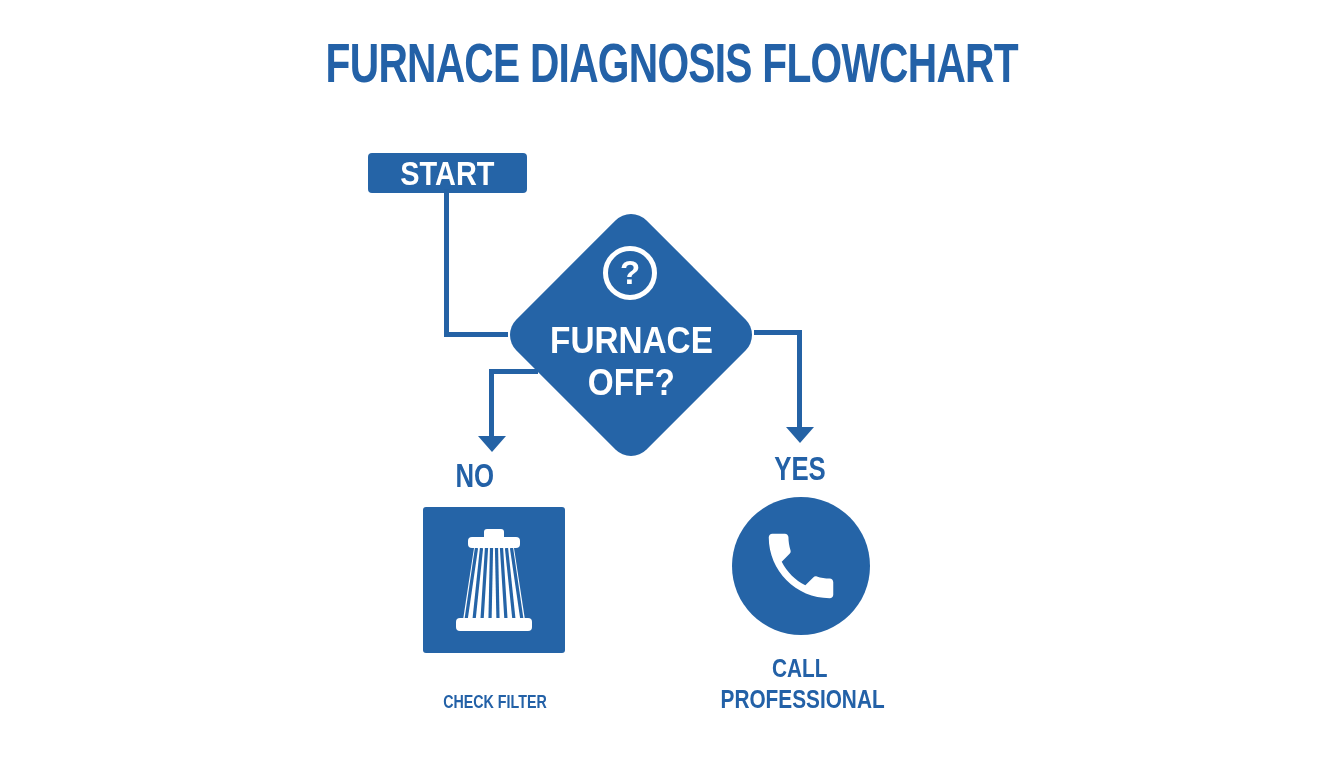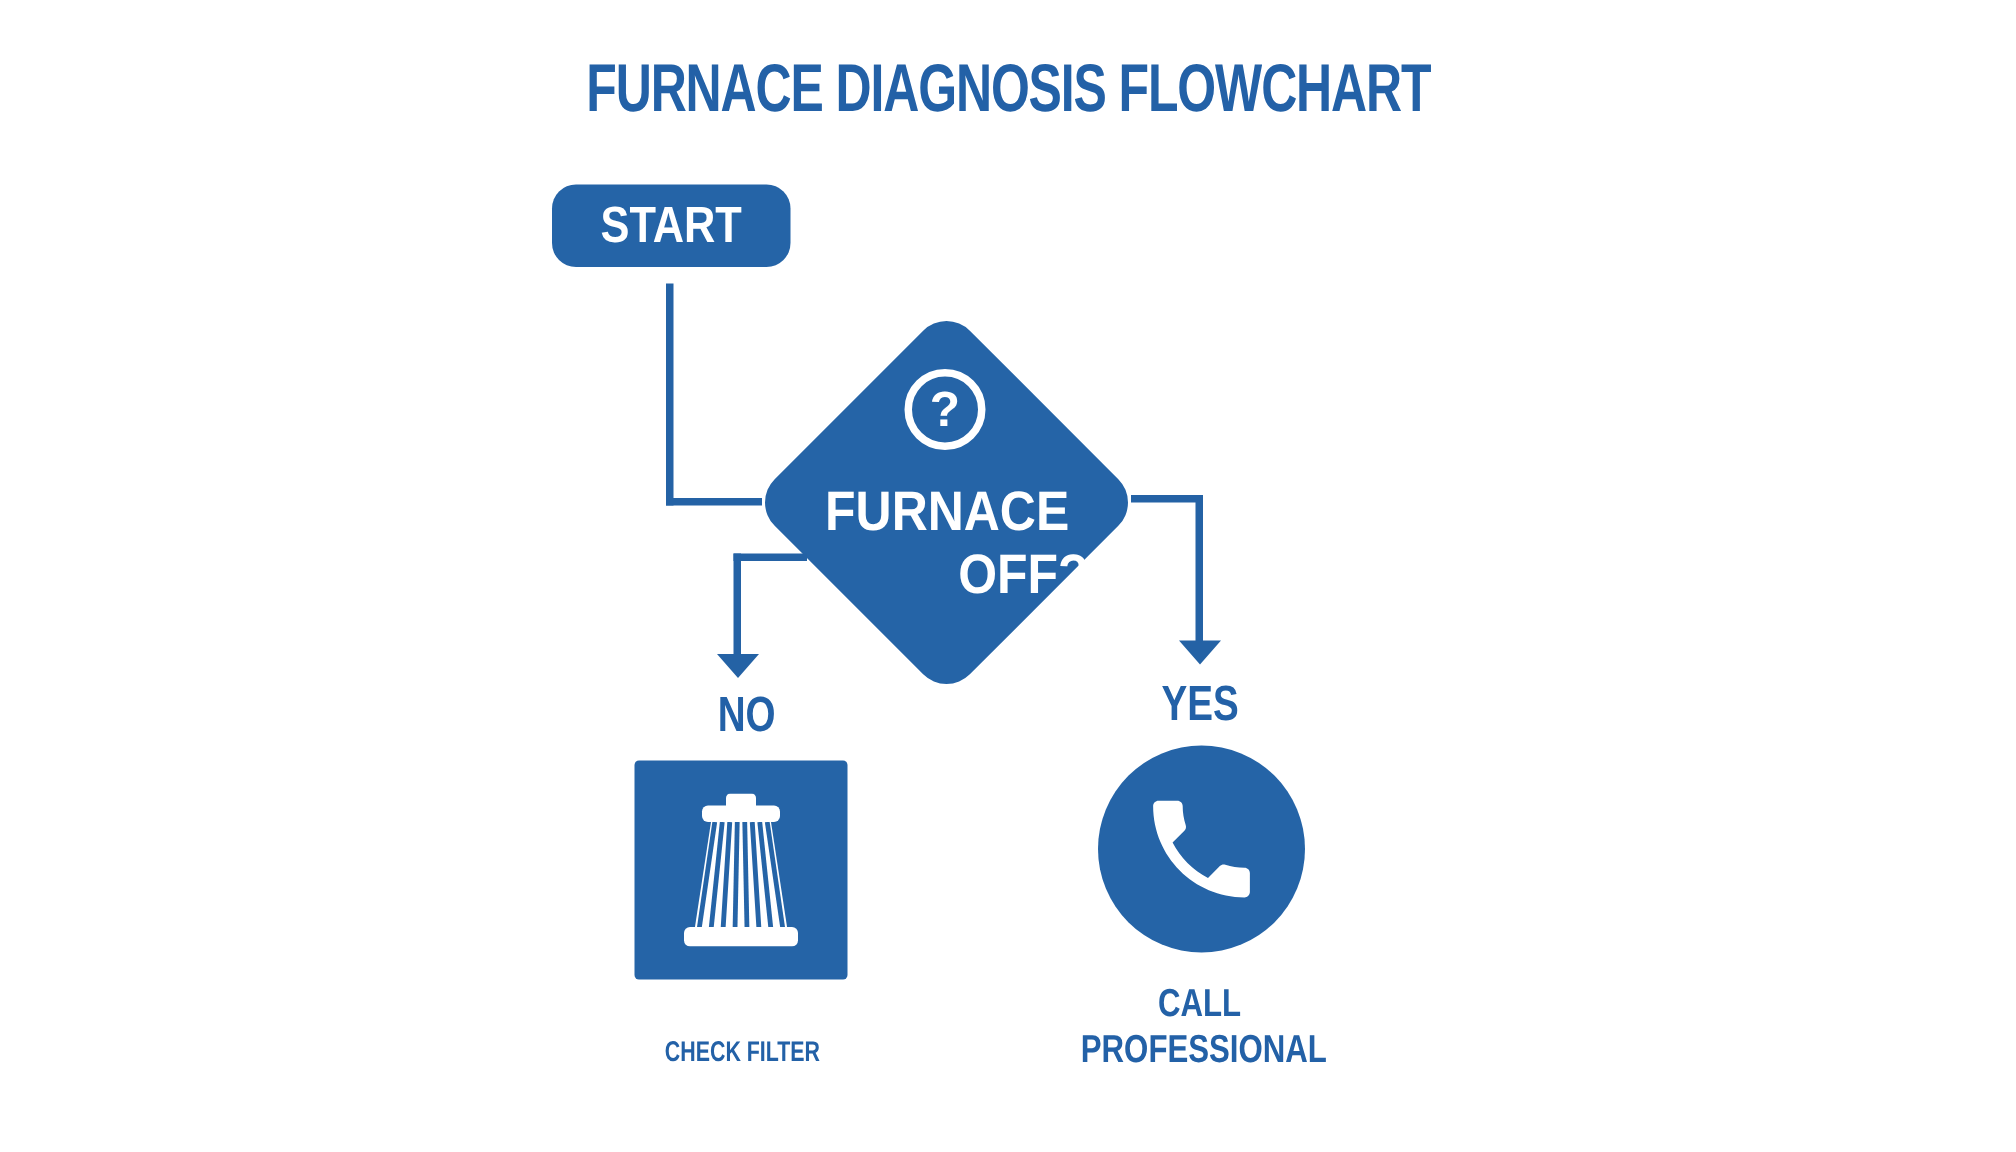--- a/index.html
+++ b/index.html
@@ -20,30 +20,30 @@
   }
   .abs { position: absolute; }
   .condense { display: inline-block; white-space: nowrap; }
 
   
   .title {
     left: 0; right: 0; top: 36px;
     text-align: center;
     color: var(--label);
     font-weight: bold;
-    font-size: 45px;
+    font-size: 55px;
     line-height: 1;
   }
   .title .condense { transform: scaleX(0.74); transform-origin: 50% 50%; letter-spacing: -1px; }
 
   
   .start-node {
-    left: 368px; top: 123px; width: 159px; height: 55px;
+    left: 368px; top: 153px; width: 159px; height: 40px;
     background: var(--node);
-    border-radius: 16px;
+    border-radius: 4px;
     display: flex; align-items: center; justify-content: center;
     color: var(--white);
     font-weight: bold; font-size: 34px;
   }
   .start-node .condense { transform: scaleX(0.85); }
 
   
   .line { background: var(--line); }
   .line-start-v { left: 444px; top: 189px; width: 5px; height: 148px; }
   .line-start-h { left: 444px; top: 332px; width: 64px; height: 5px; }
@@ -78,32 +78,32 @@
   }
   .decision-text {
     left: 531px; width: 200px;
     text-align: center;
     color: var(--white);
     font-weight: bold; font-size: 37px;
     line-height: 1;
   }
   .decision-text .condense { transform: scaleX(0.9); }
   .decision-line1 { top: 322px; }
-  .decision-line2 { top: 364px; text-align: right; }
+  .decision-line2 { top: 364px; }
 
   
   .branch-label {
     width: 100px;
     text-align: center;
     color: var(--label);
     font-weight: bold; font-size: 33px;
     line-height: 1;
   }
   .branch-label .condense { transform: scaleX(0.78); }
-  .label-no  { left: 448px; top: 459px; }
+  .label-no  { left: 425px; top: 459px; }
   .label-yes { left: 750px; top: 452px; text-decoration: underline; }
 
   
   .filter-node {
     left: 423px; top: 507px; width: 142px; height: 146px;
     background: var(--node);
     border-radius: 3px;
     display: flex; align-items: center; justify-content: center;
   }
   .node-label {

